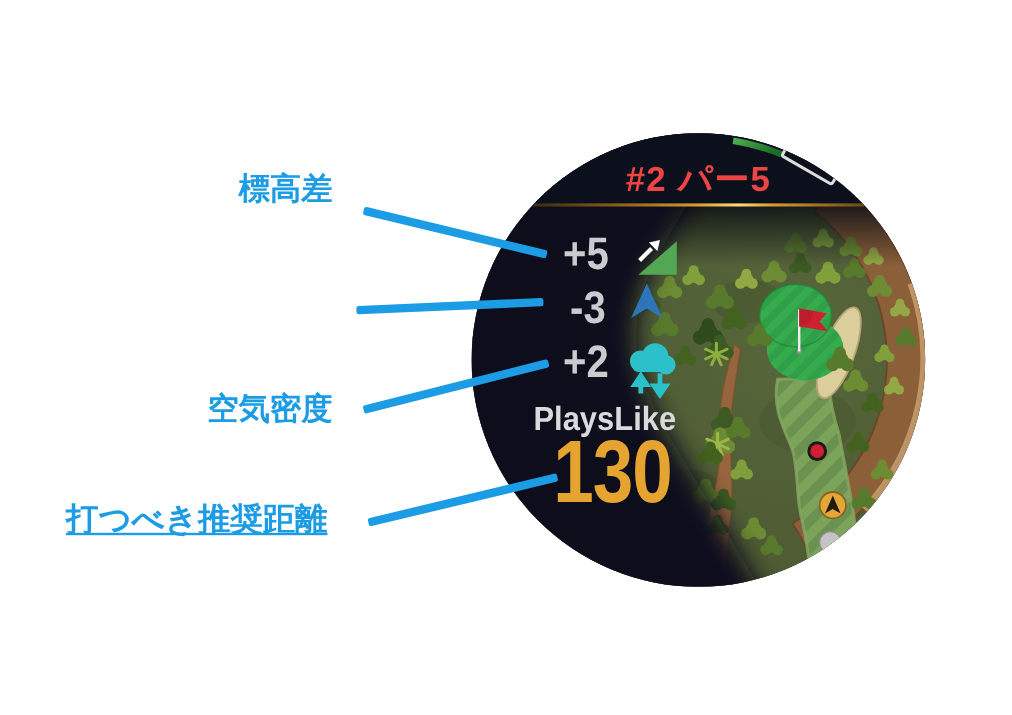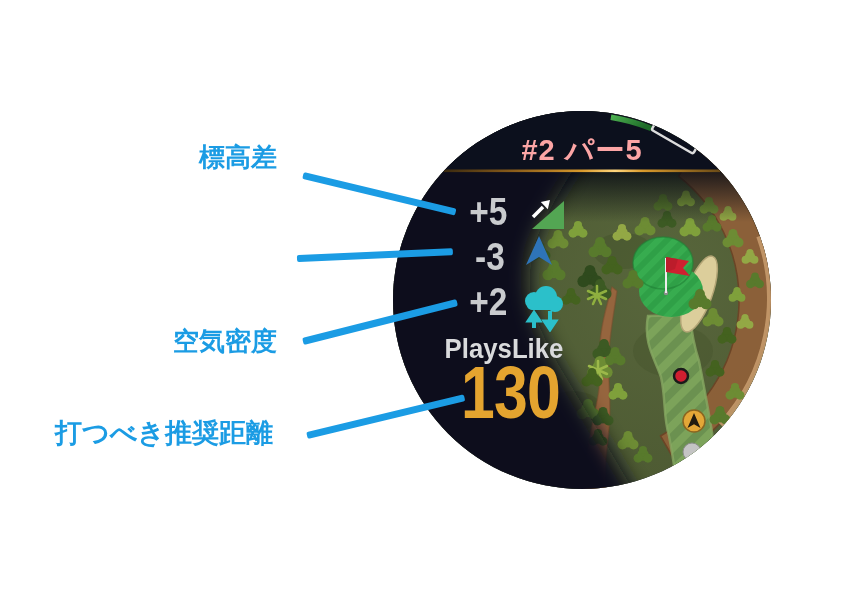--- a/index.html
+++ b/index.html
@@ -4,39 +4,39 @@
 <style>
   html,body{margin:0;padding:0;background:#fff;}
   #stage{position:relative;width:832px;height:596px;background:#ffffff;overflow:hidden;
          font-family:"Liberation Sans","DejaVu Sans",sans-serif;}
 
   
   .callout{position:absolute;font-weight:bold;font-size:26px;color:#1B9CE4;
            white-space:nowrap;line-height:1.1;}
   #label-elevation{right:555px;top:143px;}
   #label-wind{right:565px;top:244px;}
-  #label-air{right:555px;top:327px;}
-  #label-distance{left:55px;top:419px;font-size:27px;}
+  #label-air{right:555px;top:327px;font-family:Liberation Serif, serif;}
+  #label-distance{left:55px;top:419px;font-size:27px;text-decoration:underline;}
 
   
   .lead{position:absolute;height:7px;background:#1B9CE4;border-radius:2px;
         transform-origin:0 50%;}
   #line-1{left:303px;top:172px;width:157px;transform:rotate(13.5deg);}
   #line-2{left:297px;top:255px;width:156px;transform:rotate(-2.5deg);}
   #line-3{left:303px;top:338px;width:159px;transform:rotate(-14.2deg);}
   #line-4{left:307px;top:432px;width:162px;transform:rotate(-13.5deg);}
 
   
   #watch{position:absolute;left:393px;top:111px;width:378px;height:378px;
          border-radius:50%;overflow:hidden;background:#0C101D;}
   #watch svg.course{position:absolute;left:0;top:0;}
 
   .wtext{position:absolute;color:#C9CBCE;font-weight:bold;line-height:1;z-index:6;}
   #hole-header{left:0;top:25px;width:100%;text-align:center;font-size:29px;
-               color:#fca5a5;letter-spacing:1px;}
+               color:#ef4444;letter-spacing:1px;}
   .metric-value{font-size:38px;transform:scaleX(.88);transform-origin:100% 50%;
                 text-align:right;}
   #mv-1{right:264px;top:82px;}
   #mv-2{right:266px;top:127px;}
   #mv-3{right:264px;top:172px;}
   #plays-like-label{left:6px;top:224px;width:210px;text-align:center;font-size:28px;
                     color:#D9DADC;transform:scaleX(.92);}
   #plays-like-value{left:10px;top:245px;width:215px;text-align:center;font-size:74px;
                     color:#E4A42F;transform:scaleX(.82);letter-spacing:-1px;}
   .micon{position:absolute;z-index:6;}

